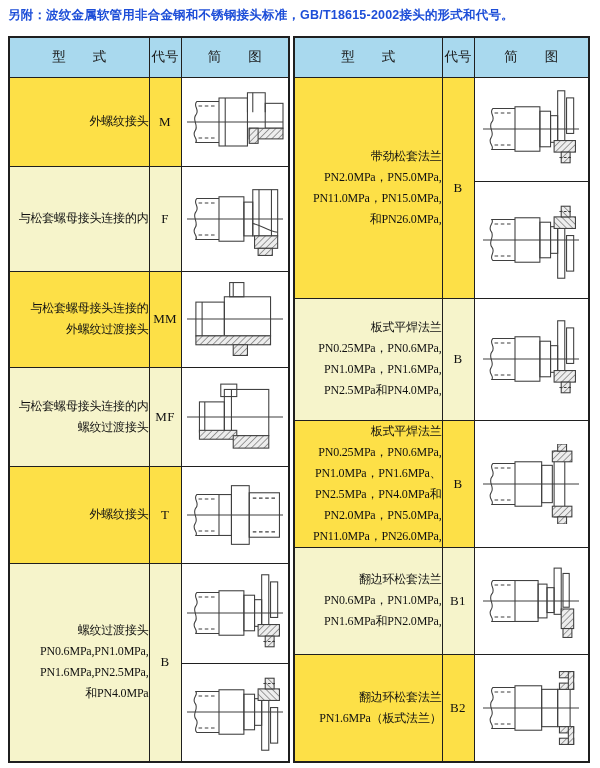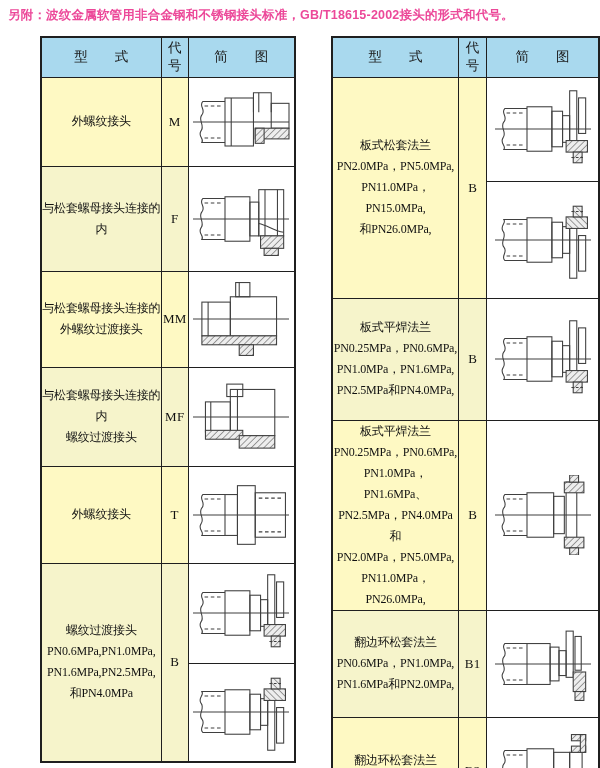--- a/index.html
+++ b/index.html
@@ -9,43 +9,42 @@
     --line-col:#3f3f3f;
   }
   html,body{margin:0;padding:0;background:#fff;}
   body{
     width:600px;height:768px;position:relative;overflow:hidden;
     font-family:"Liberation Serif", serif;color:#111;
   }
   .title{
     position:absolute;left:8px;top:7px;width:586px;
     font-family:"Liberation Sans", sans-serif;
-    font-weight:bold;font-size:12.5px;letter-spacing:.2px;color:#ec4899;
+    font-weight:bold;font-size:12.5px;letter-spacing:.2px;color:#1d4ed8;
   }
   .tables{
     position:absolute;left:8px;top:36px;
     display:flex;align-items:flex-start;gap:3px;
   }
   table.tbl{
     border-collapse:collapse;table-layout:fixed;
     border:2px solid var(--border-col);
-    background:#fef9c3;
-    margin-left:32px;
+    background:#fde047;
   }
   table.tbl td{
     border:1px solid var(--border-col);
     padding:0;vertical-align:middle;overflow:hidden;
   }
   td.head{
     background:var(--header-bg);
     text-align:center;font-size:13.5px;color:#1a1a1a;
   }
   td.type{
     font-size:12px;line-height:1.75;letter-spacing:-0.2px;
-    padding:2px 3px 2px 8px;white-space:pre-line;text-align:center;
+    padding:2px 3px 2px 8px;white-space:pre-line;text-align:right;
   }
   td.code{
     text-align:center;font-size:13px;letter-spacing:.3px;
   }
   td.yellow{background:var(--row-yellow);}
   td.diag-cell{text-align:center;background:#fff;}
   svg.diag{width:104px;height:80px;display:inline-block;vertical-align:middle;}
   .defs-holder{position:absolute;width:0;height:0;overflow:hidden;}
 </style>
 </head>
@@ -269,21 +268,21 @@
         <col style="width:32px">
         <col style="width:115px">
       </colgroup>
     <tbody>
         <tr style="height:40px">
       <td class="head">型　　式</td>
       <td class="head">代号</td>
       <td class="head">简　　图</td>
     </tr>
     <tr style="height:104px">
-      <td class="type" rowspan="2">板式松套法兰
+      <td class="type" rowspan="2">带劲松套法兰
 PN2.0MPa，PN5.0MPa,
 PN11.0MPa，PN15.0MPa,
 和PN26.0MPa,</td>
       <td class="code" rowspan="2">B</td>
       <td class="diag-cell">
         <svg class="diag" viewBox="0 0 116 90">
               <use href="#sym-fla"></use>
             </svg>
       </td>
     </tr>

